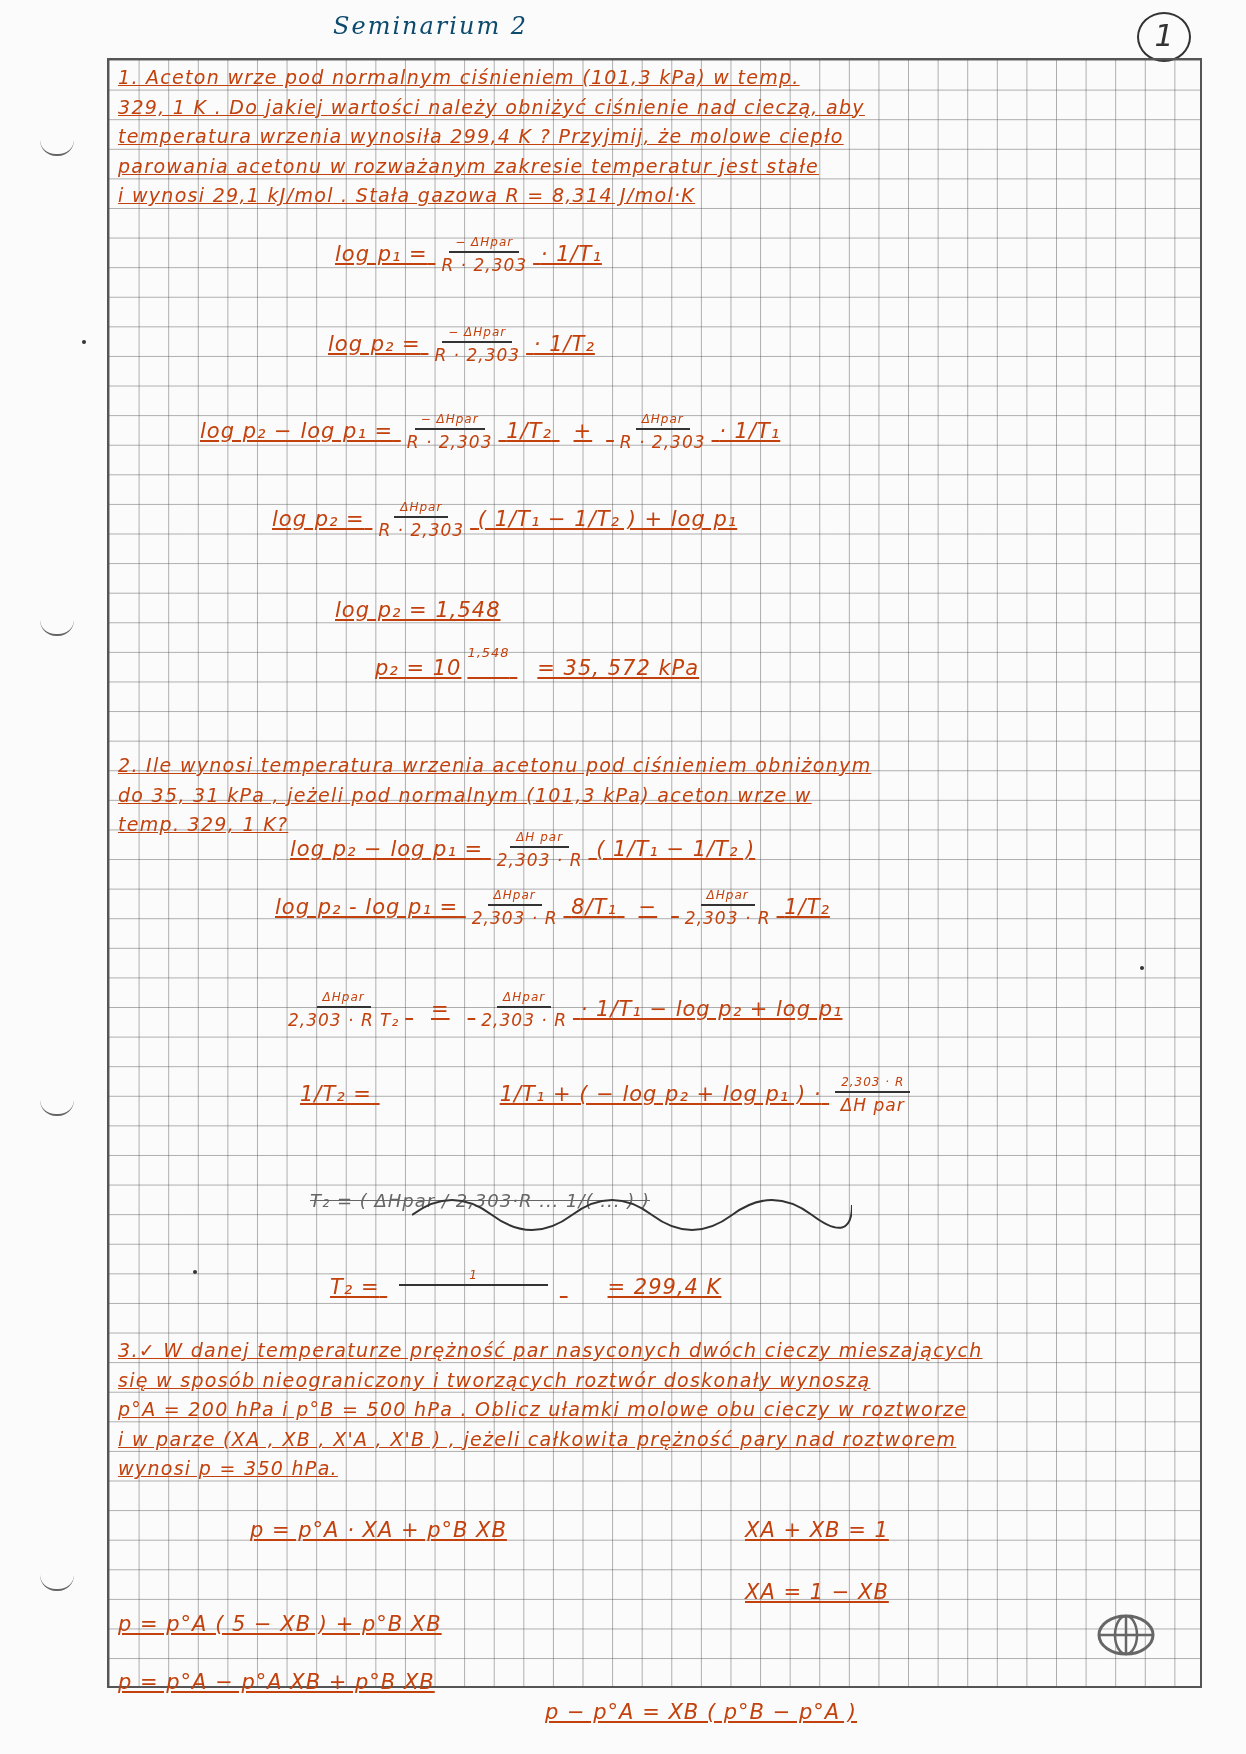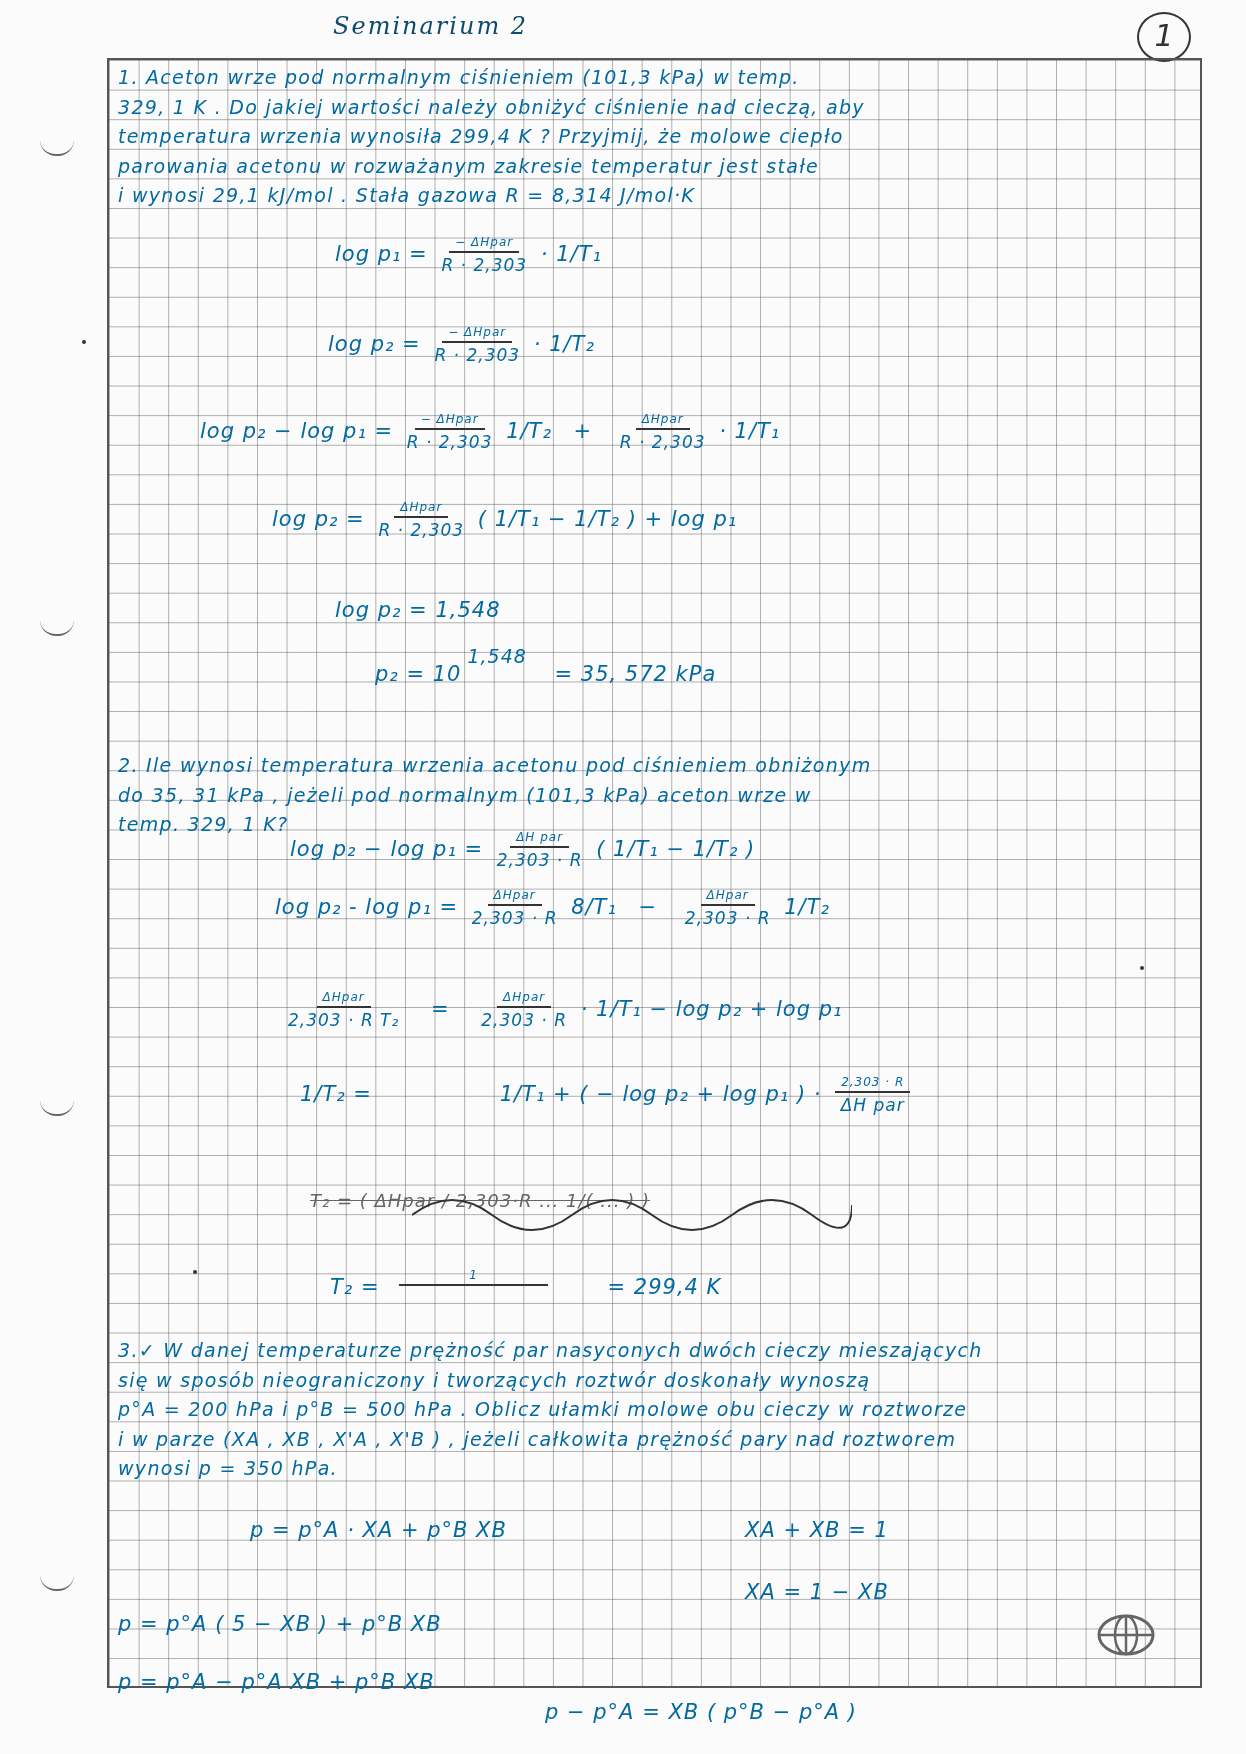--- a/index.html
+++ b/index.html
@@ -28,28 +28,28 @@
     background-size:29.6px 29.6px;
     box-sizing:border-box;
   }
   .hole {
     position:absolute; left:40px; width:34px; height:14px;
     border-bottom:2px solid #666; border-radius:0 0 20px 20px;
   }
   .hw {
     position:absolute;
     font-family:"DejaVu Sans", sans-serif;
-    font-style:italic; color:#0369a1; white-space:nowrap;
+    font-style:italic; color:#c2410c; white-space:nowrap;text-decoration:underline;
   }
   .task { font-size:19px; letter-spacing:1.3px; line-height:29.6px; }
   .eq { font-size:21px; letter-spacing:1px; }
   .frac { display:inline-flex; flex-direction:column; align-items:center; vertical-align:middle; margin:0 6px; }
   .frac .num { border-bottom:2px solid #333; padding:0 6px 2px; font-size:12px; }
   .frac .den { padding-top:2px; font-size:17px; }
-  sup { font-size:19px; }
+  sup { font-size:13px; }
   .scribble { position:absolute; left:412px; top:1175px; width:440px; height:60px; }
   .globe-stamp { position:absolute; left:1096px; top:1613px; width:60px; height:44px; }
   .stray { position:absolute; width:4px; height:4px; background:#333; border-radius:50%; }
 </style>
 </head>
 <body>
 
 <div class="title">Seminarium 2</div>
 <div class="page-num">1</div>
 

